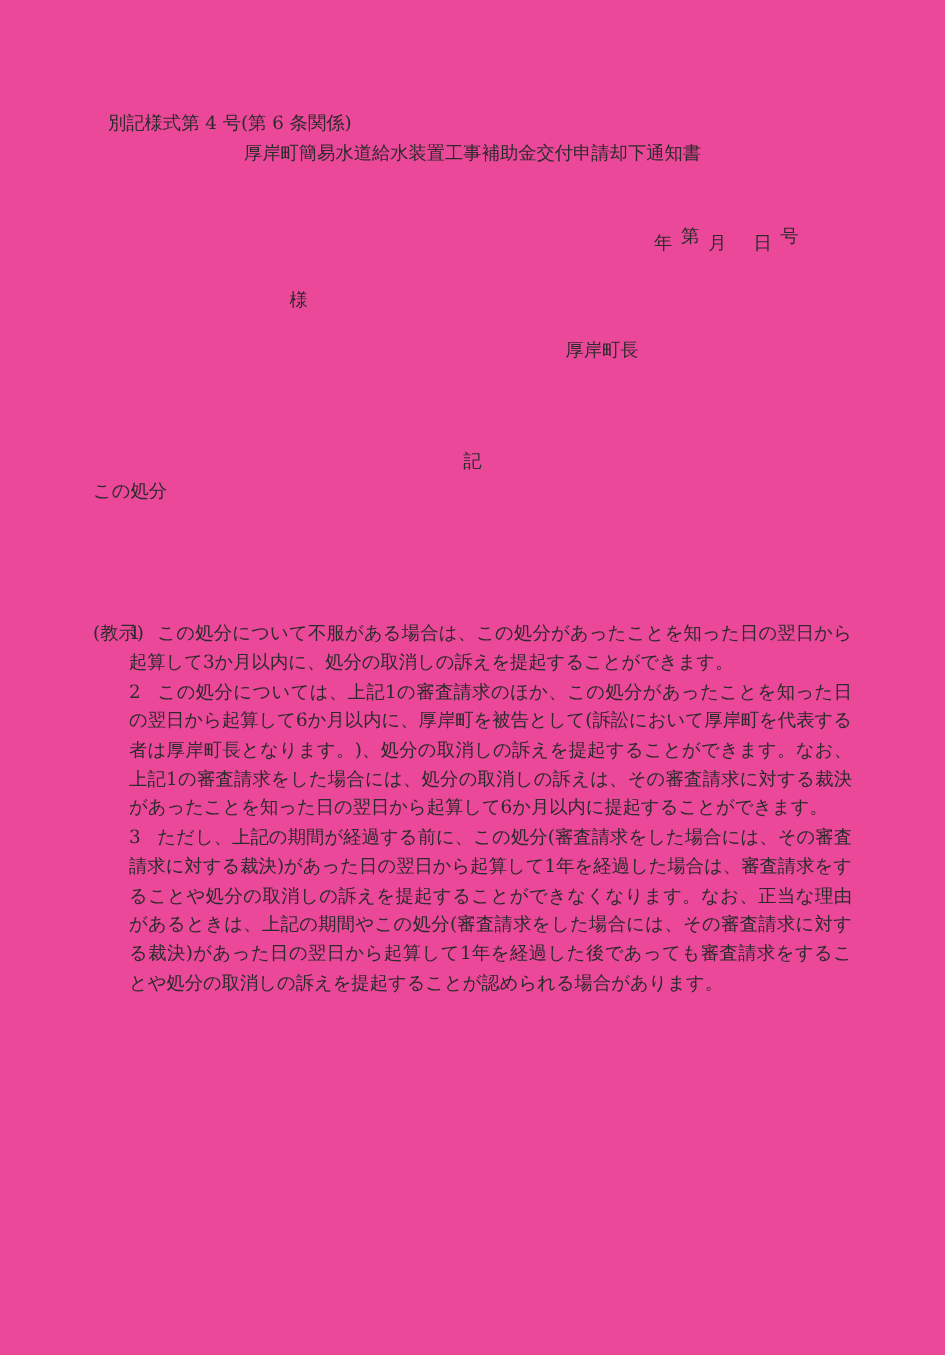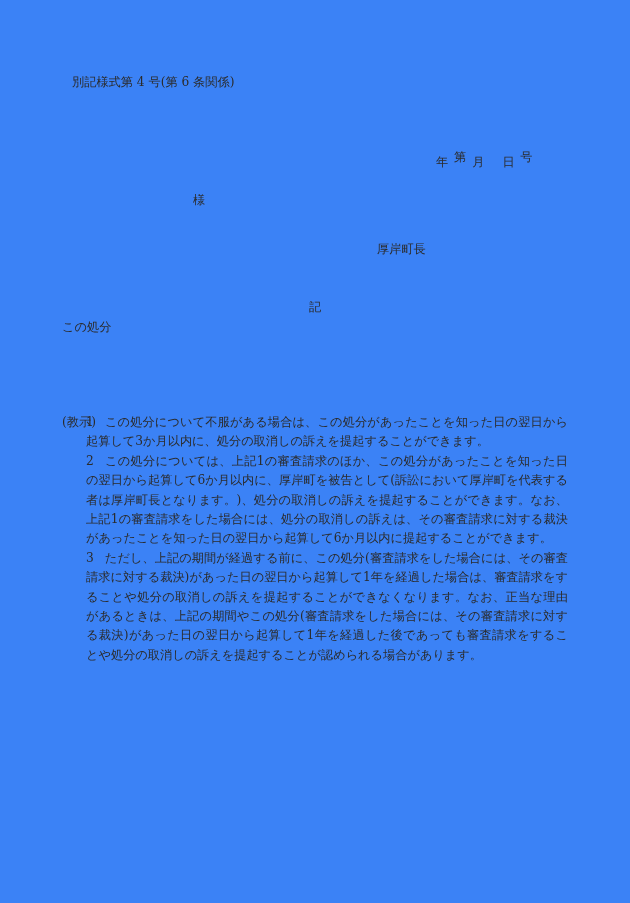--- a/index.html
+++ b/index.html
@@ -4,35 +4,35 @@
 <style>
   html, body {
     margin: 0;
     padding: 0;
     background: #fbfbfb;
   }
   .page {
     position: relative;
     width: 630px;
     height: 903px;
-    background: #3b82f6;
+    background: #ec4899;
     font-family: "DejaVu Serif", "Liberation Serif", serif;
     color: #2b2b2b;
     font-size: 12.2px;
     line-height: 19.4px;
     overflow: hidden;
   }
   .abs { position: absolute; margin: 0; }
 
   .form-label   { left: 72px;  top: 73px; }
   .doc-title    { left: 0;     top: 93px;  width: 630px; text-align: center; }
   .number-line  { left: 454px; top: 133px; white-space: nowrap; margin-top: 15px; }
   .date-line    { left: 436px; top: 153px; white-space: nowrap; }
   .addressee    { left: 193px; top: 191px; }
-  .sender-line  { left: 377px; top: 240px; }
+  .sender-line  { left: 377px; top: 224px; }
   .body-par     { left: 62px;  top: 261px; width: 506px; text-align: justify; }
   .ki-heading   { left: 0;     top: 298px; width: 630px; text-align: center; }
   .reason-label { left: 62px;  top: 318px; }
   .kyoji-head   { left: 62px;  top: 392px; margin-top: 21px; }
   .kyoji-list   { left: 86px;  top: 413px; width: 482px; }
 
   .kyoji-item {
     margin: 0;
     text-align: justify;
   }
@@ -47,20 +47,21 @@
   .date-line .month { margin-left: 24px; }
   .date-line .day   { margin-left: 18px; }
 </style>
 </head>
 <body>
 
 <div class="page">
 
   <p class="abs form-label">別記様式第 4 号(第 6 条関係)</p>
 
+  <p class="abs doc-title">厚岸町簡易水道給水装置工事補助金交付申請却下通知書</p>
 
   <p class="abs number-line">
     <span>第</span><span class="number-gap"></span><span>号</span>
   </p>
 
   <p class="abs date-line">
     <span class="year">年</span><span class="month">月</span><span class="day">日</span>
   </p>
 
   <p class="abs addressee">様</p>

